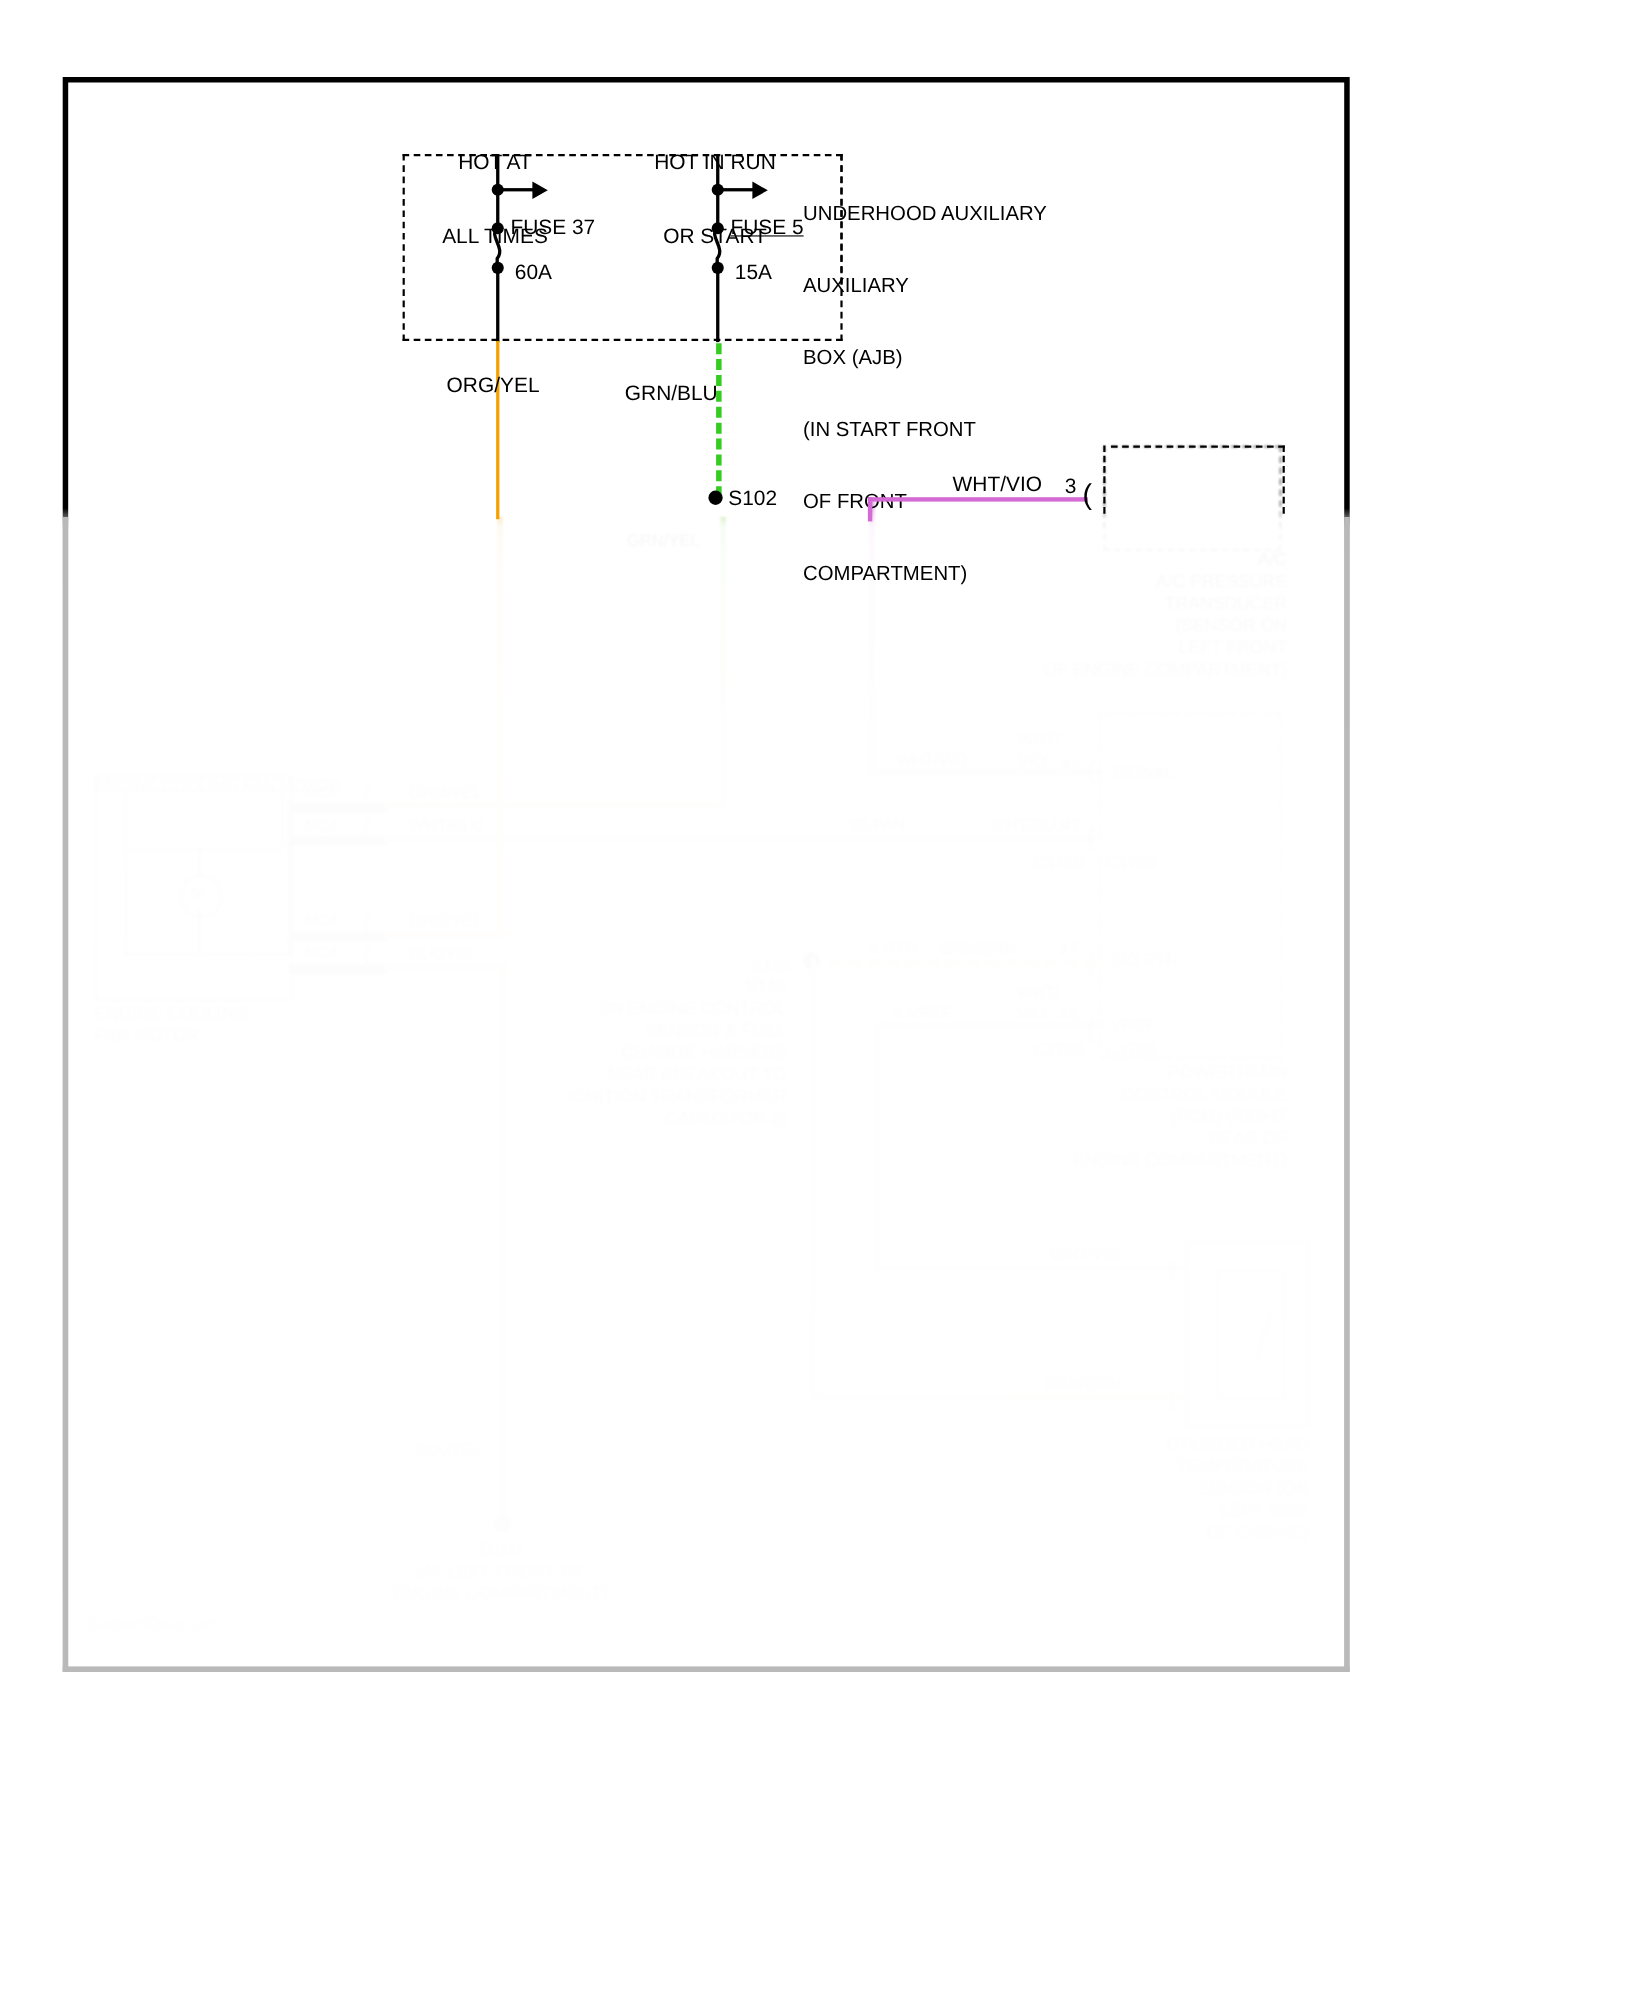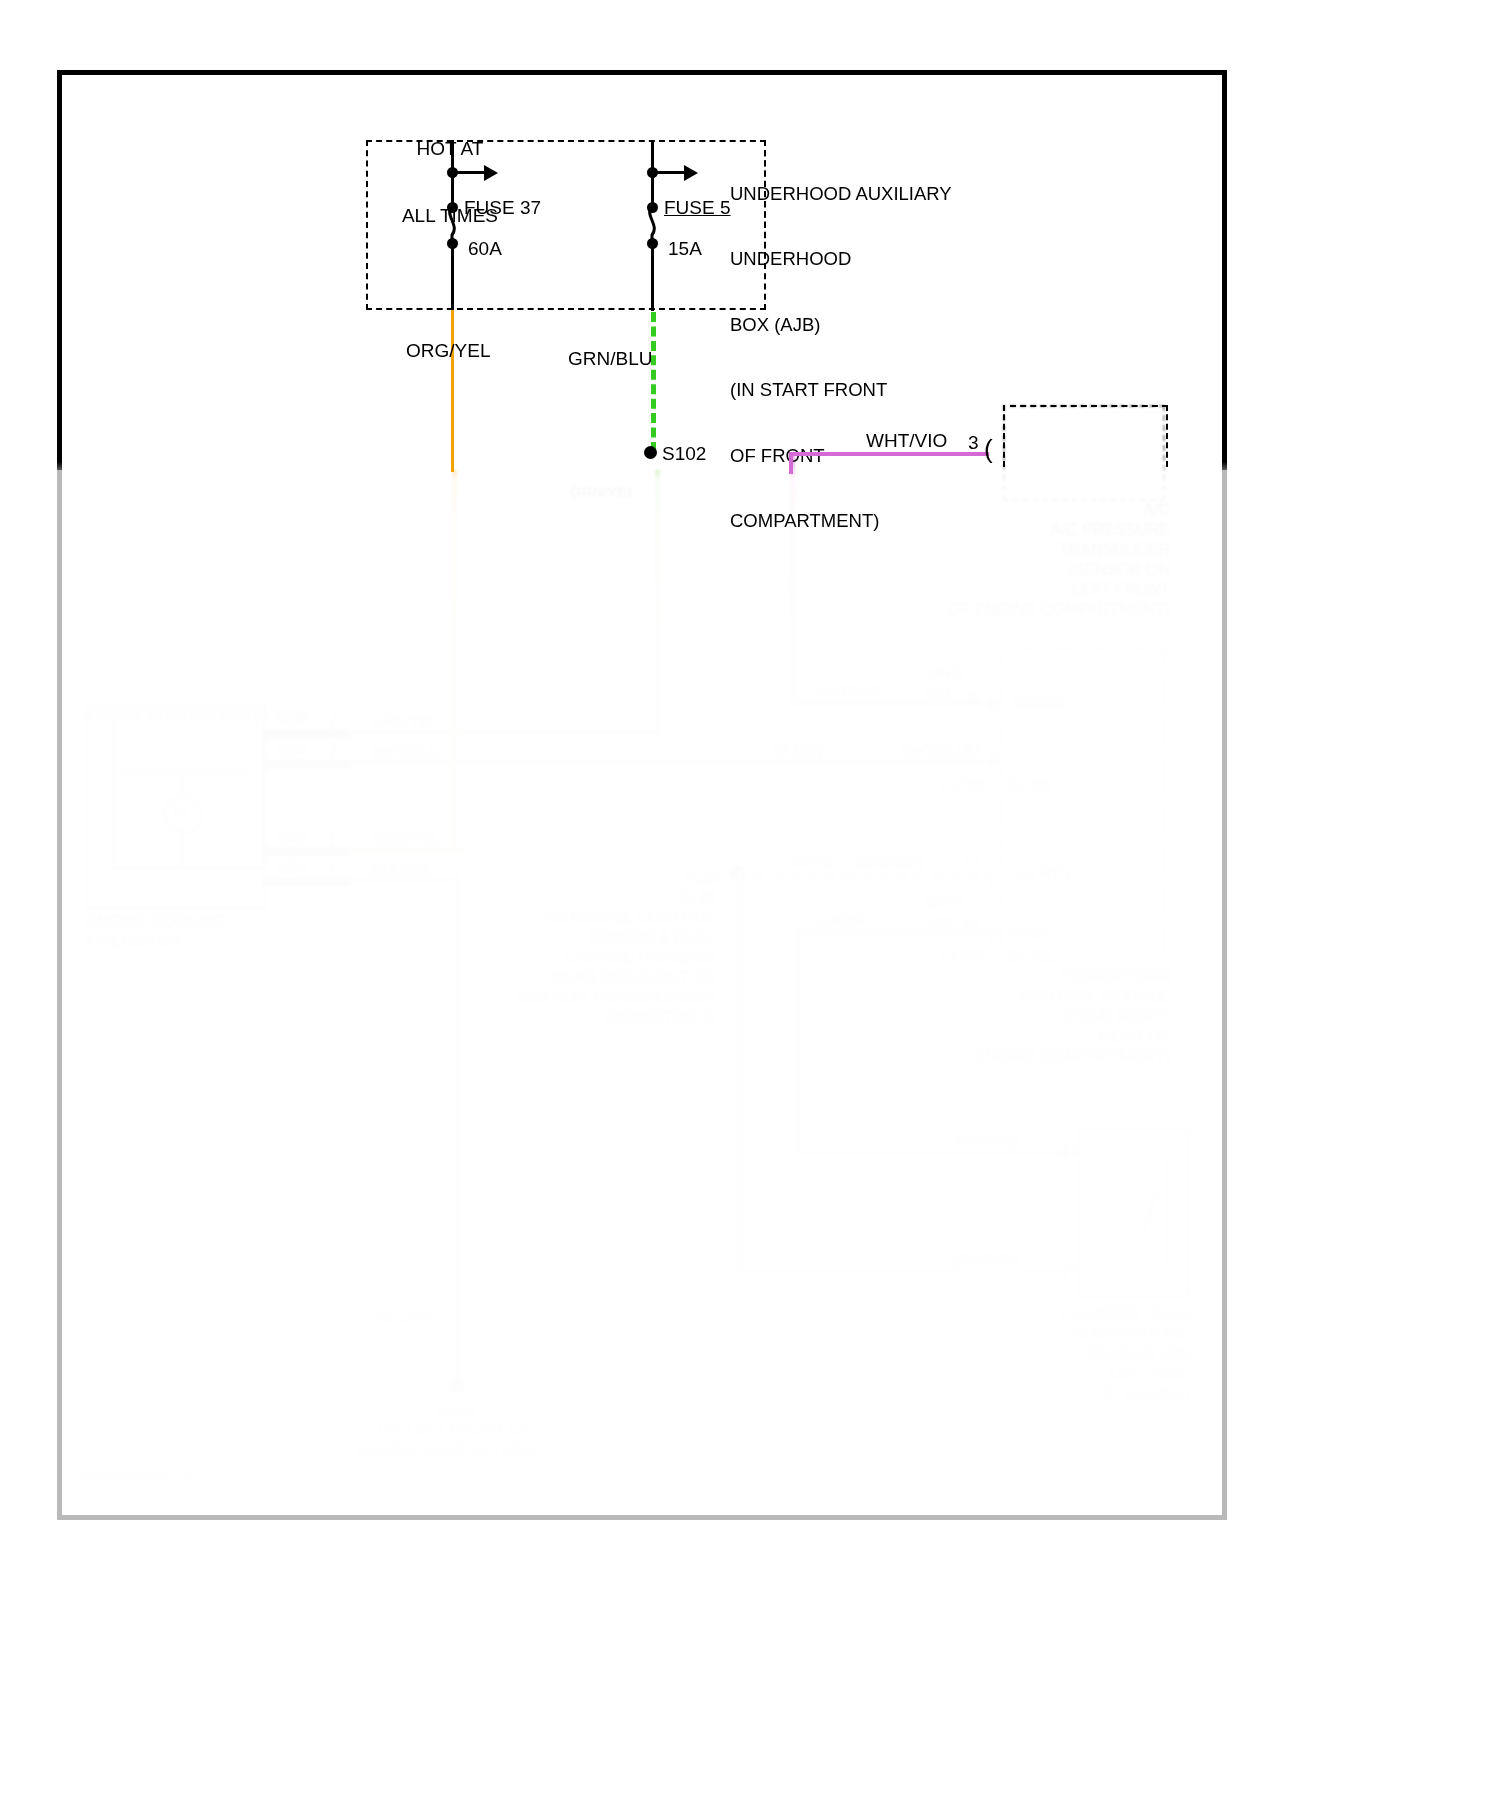--- a/index.html
+++ b/index.html
@@ -231,27 +231,31 @@
 
   <div style="position:absolute;left:57px;top:470px;width:5px;height:1050px;background:#b9b9b9;"></div>
   <div style="position:absolute;left:1222px;top:470px;width:5px;height:1050px;background:#b9b9b9;"></div>
   <div style="position:absolute;left:57px;top:1515px;width:1170px;height:5px;background:#b9b9b9;"></div>
 
   <div class="txt t19 ctr" style="left:330px;top:93px;width:240px;">
     <div>HOT AT</div>
     <div>ALL TIMES</div>
   </div>
 
+  <div class="txt t19 ctr" style="left:530px;top:93px;width:240px;">
+    <div>HOT IN RUN</div>
+    <div>OR START</div>
+  </div>
 
   <div class="dash-box" style="left:366px;top:140px;width:400px;height:170px;"></div>
 
   <div style="position:absolute;left:764px;top:140px;height:118px;border-left:2px dashed #000;"></div>
   <div class="txt t18" style="left:730px;top:139px;">
     <div>UNDERHOOD AUXILIARY</div>
-    <div>UNDERHOOD</div>
+    <div>AUXILIARY</div>
     <div>BOX (AJB)</div>
     <div>(IN START FRONT</div>
     <div>OF FRONT</div>
     <div>COMPARTMENT)</div>
   </div>
 
   <div class="vline blk" style="left:451px;top:140px;height:32px;"></div>
   <div class="dot" style="left:447px;top:167px;"></div>
   <div class="arrowline" style="left:452px;top:171px;width:34px;"></div>
   <div class="arrowhead" style="left:484px;top:165px;"></div>

